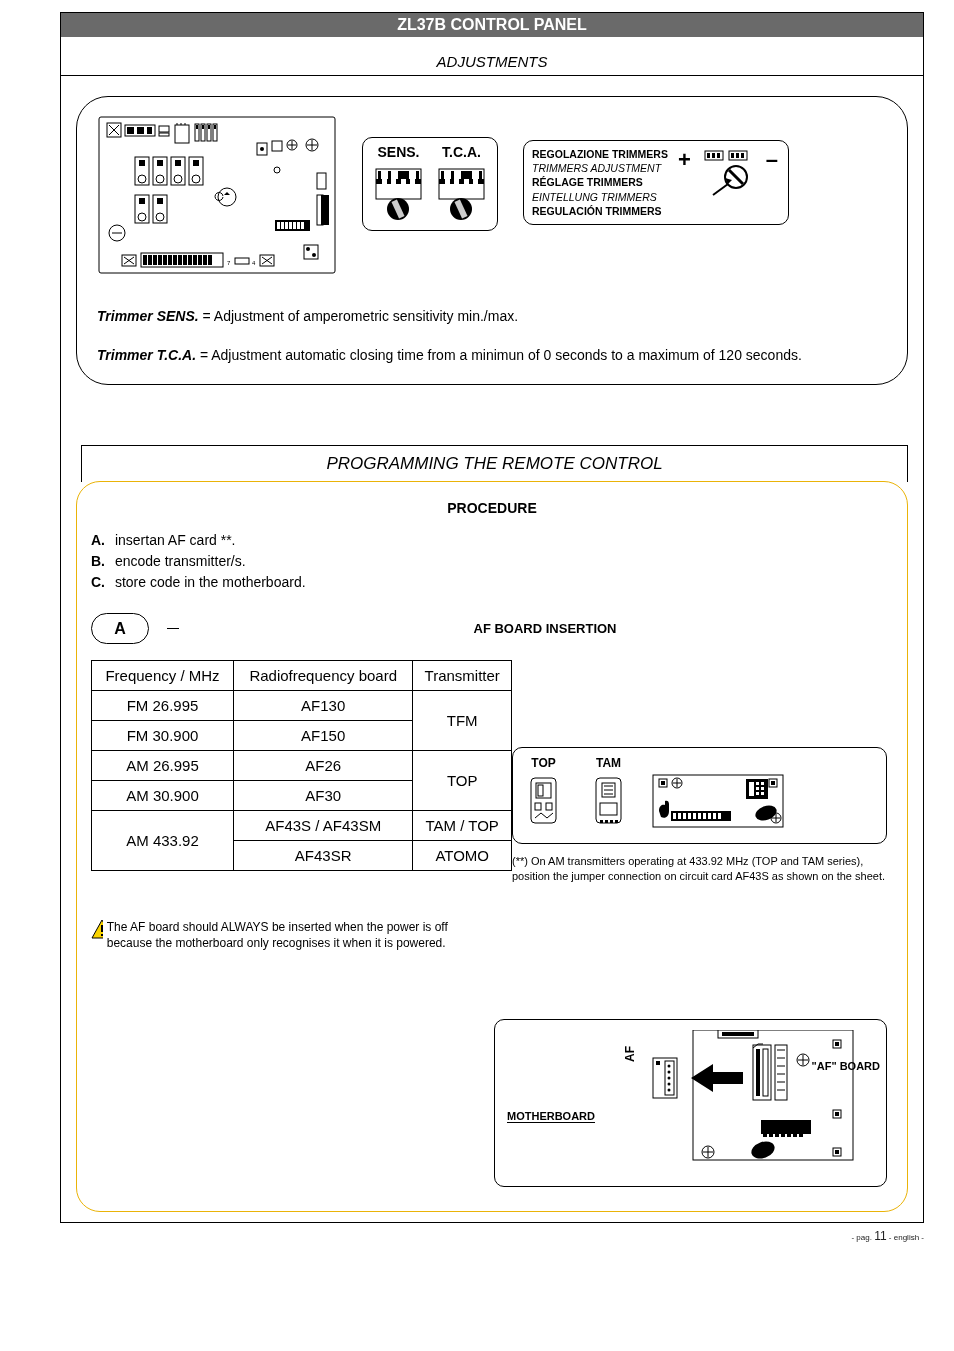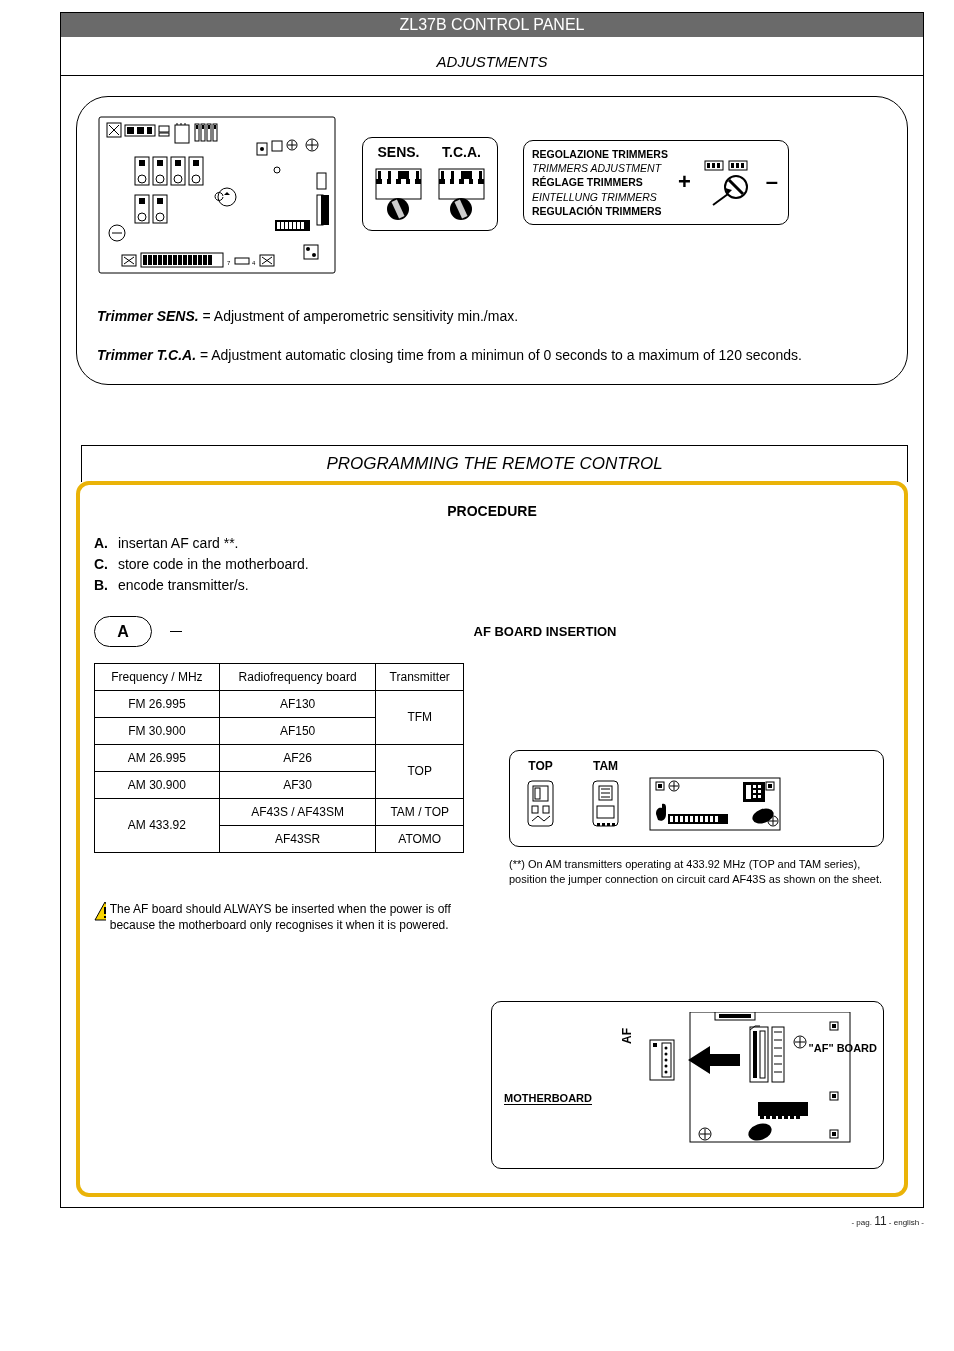--- a/index.html
+++ b/index.html
@@ -10,21 +10,21 @@
     width: 954px;
     color: #000;
   }
   .page {
     border: 1px solid #000;
     margin: 12px 30px 0 60px;
   }
   .title-bar {
     background: #6a6a6a;
     color: #fff;
-    font-weight: normal;
+    font-weight: bold;
     text-align: center;
     font-size: 16px;
     padding: 3px 8px;
   }
   .subtitle {
     text-align: center;
     font-style: italic;
     font-size: 15px;
     background: #fff;
     padding: 16px 0 5px 0;
@@ -61,43 +61,43 @@
     flex-direction:column;
     align-items:center;
   }
   .trimmer-col .lbl { font-weight:bold; font-size:14px; margin-bottom:4px; }
   .legend-block {
     border: 1px solid #000;
     border-radius: 10px;
     padding: 6px 8px;
     display: flex;
     flex-direction: row;
-    align-items: center;
+    align-items: flex-start;
     gap: 8px;
     margin-top:25px;
   }
   .legend-text { font-size:10.5px; line-height:1.35; }
   .legend-text .l1 { font-weight:bold; }
   .legend-text .l2 { font-style:italic; }
   .desc-text { margin-top: 28px; font-size:14px; line-height:1.4; }
   .desc-text .strong { font-weight:bold; font-style:italic; }
 
   .section-header {
     border: 1px solid #000;
     border-bottom: none;
     margin-top: 60px;
     margin-left: 5px;
     text-align: center;
     font-style: italic;
     font-size: 17px;
     padding: 8px 0;
   }
   .remote-box {
-    border: 4px solid #eab308;
-    border-radius: 13px;
+    border: 1px solid #eab308;
+    border-radius: 24px;
     padding: 18px 14px 260px 14px;
     margin-top:-1px;
     position:relative;
   }
   .procedure-title {
     text-align:center;
     font-weight:bold;
     font-size:14px;
     margin-bottom: 14px;
   }
@@ -117,23 +117,23 @@
   .oval-line {
     display:flex; align-items:center; gap: 18px;
     margin-top:20px;
   }
   .oval-line .line { flex:0 0 12px; border-top:1px solid #000; }
   .oval-line-title { font-weight:bold; font-size:13px; }
 
   
   table.freq {
     border-collapse: collapse;
-    width: 370px;
+    width: 421px;
     margin-top: 16px;
-    font-size: 12px;
+    font-size: 15px;
   }
   table.freq th, table.freq td {
     border: 1px solid #000;
     padding: 6px 6px;
     text-align:center;
   }
   table.freq th { font-weight:normal; }
   table.freq td.bold { font-weight:normal; }
 
   .note-block {
@@ -392,22 +392,22 @@
       </div>
     </div>
 
     <div class="section-header">PROGRAMMING THE REMOTE CONTROL</div>
 
     <div class="remote-box">
       <div class="procedure-title">PROCEDURE</div>
 
       <div class="steps">
         <div><span class="step-label">A.</span> <span>insertan AF card **.</span></div>
+        <div><span class="step-label">B.</span> <span>encode transmitter/s.</span></div>
         <div><span class="step-label">C.</span> <span>store code in the motherboard.</span></div>
-        <div><span class="step-label">B.</span> <span>encode transmitter/s.</span></div>
       </div>
 
       <div class="oval-line">
         <div class="oval-label">A</div>
         <div class="line"></div>
         <div style="flex:1; text-align:center;" class="oval-line-title">AF BOARD INSERTION</div>
       </div>
 
       <table class="freq">
         <tbody>

